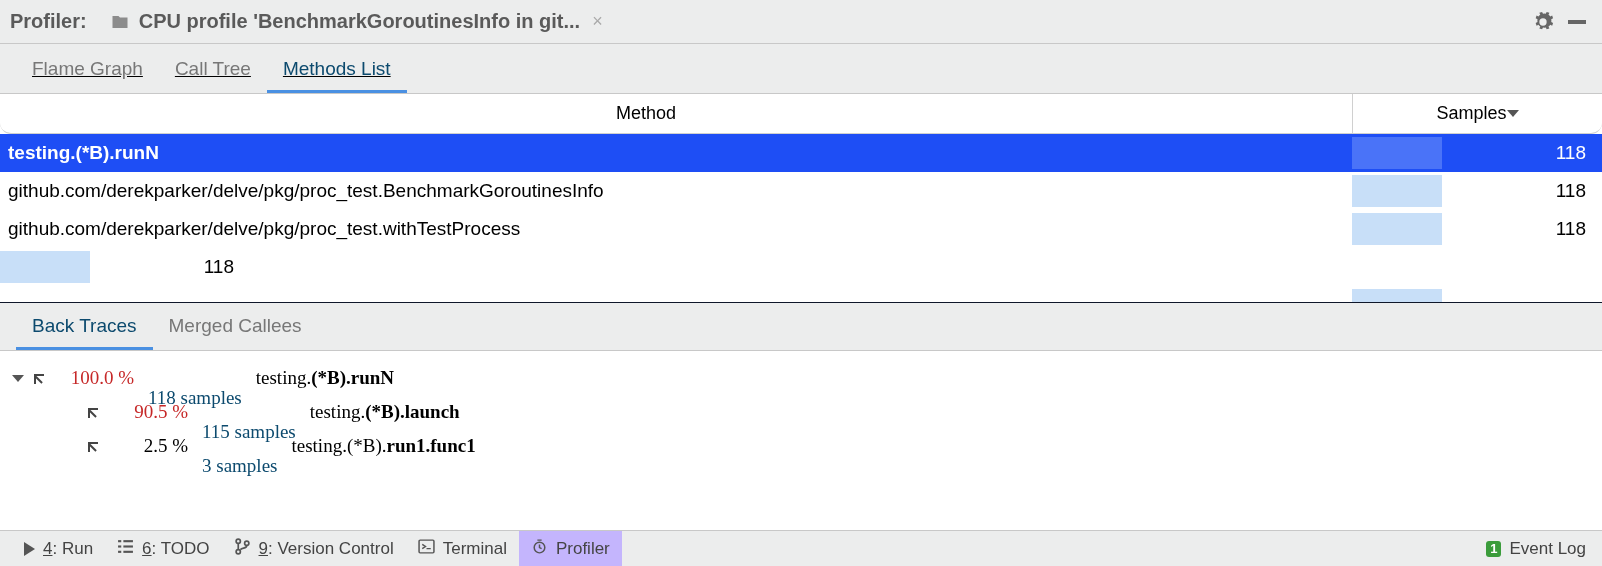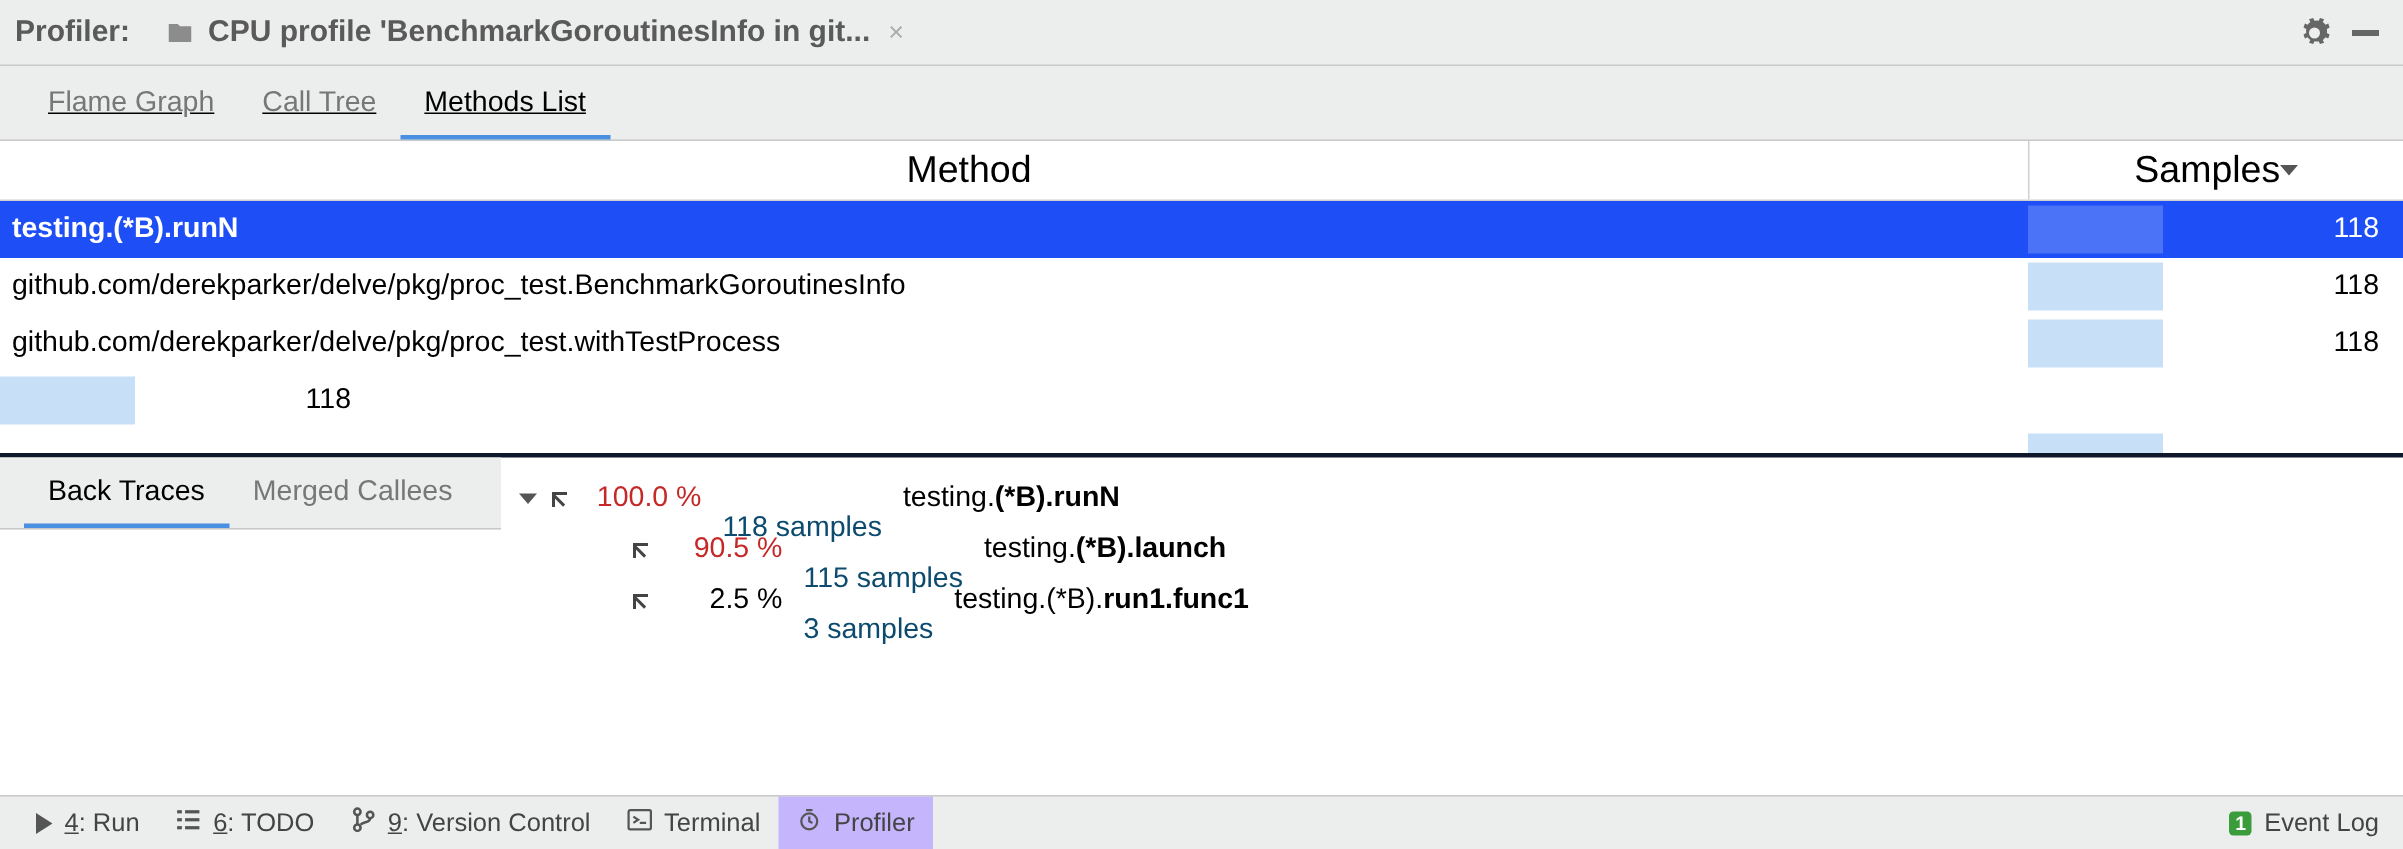--- a/index.html
+++ b/index.html
@@ -62,29 +62,30 @@
   text-decoration: underline;
 }
 .tab {
   padding: 14px 16px 10px 16px;
   font-size: 19px;
   color: #777;
   cursor: pointer;
   border-bottom: 3px solid transparent;
 }
 .tab.active {
-  color: #000000;
+  color: #0c4a6e;
   border-bottom-color: #4a90e2;
 }
 .table-header {
   display: flex;
   border-bottom: 1px solid #d0d0d0;
-  font-size: 25px;
+  font-size: 18px;
   height: 40px;
   align-items: center;
+  border-radius: 11px;
 }
 .table-header .th-method {
   flex: 1;
   text-align: center;
   padding-right: 60px;
 }
 .table-header .th-samples {
   width: 250px;
   text-align: center;
   border-left: 1px solid #d0d0d0;
@@ -144,37 +145,38 @@
 .partial-row .method-cell { flex: 1; }
 .partial-row .bar-cell { width: 90px; position: relative; }
 .partial-row .bar-fill {
   position: absolute; left: 0; top: 3px; bottom: 0;
   background: #c8dff8;
 }
 .partial-row .samples-cell { width: 160px; }
 .detail-panel {
   flex: 1;
   display: flex;
-  flex-direction: row;
-  border-top: 3px solid #0f172a;
+  flex-direction: column;
+  border-top: 1px solid #0f172a;
   min-height: 0;
 }
 .detail-tabs {
   background: #eceded;
   display: flex;
   align-items: flex-end;
   padding: 0 16px;
   height: 48px;
   border-bottom: 1px solid #c8c8c8;
 }
 .tree {
   padding: 10px 12px;
   font-size: 19px;
   overflow: hidden;
   flex: 1;
+  font-family: Liberation Serif, serif;
 }
 .tree-row {
   display: flex;
   align-items: center;
   height: 34px;
   white-space: nowrap;
 }
 .tree-arrow {
   width: 0; height: 0;
   border-left: 6px solid transparent;

